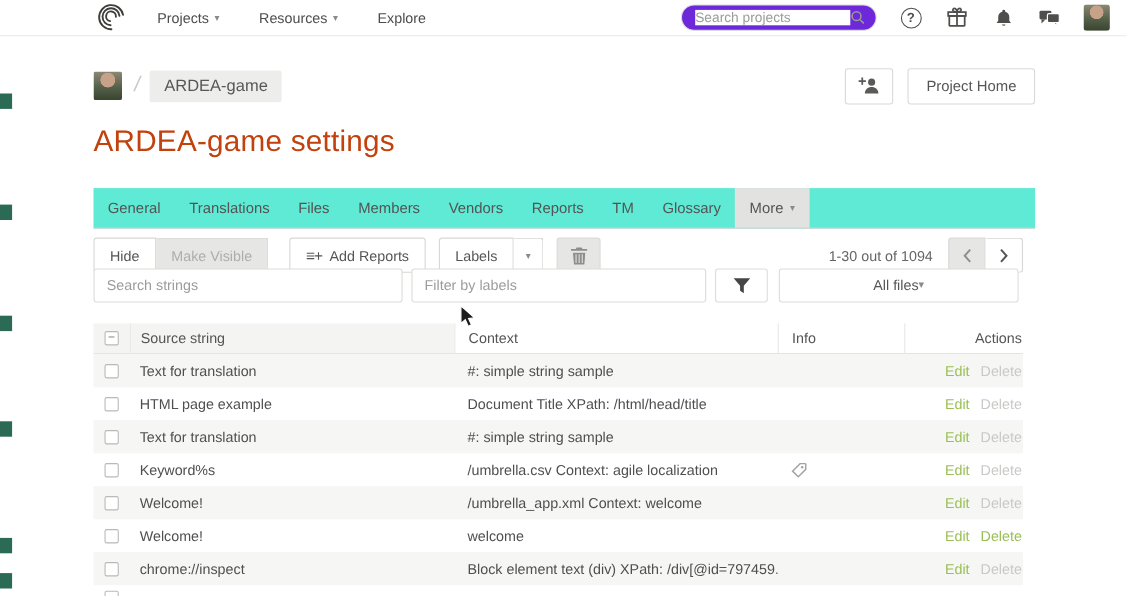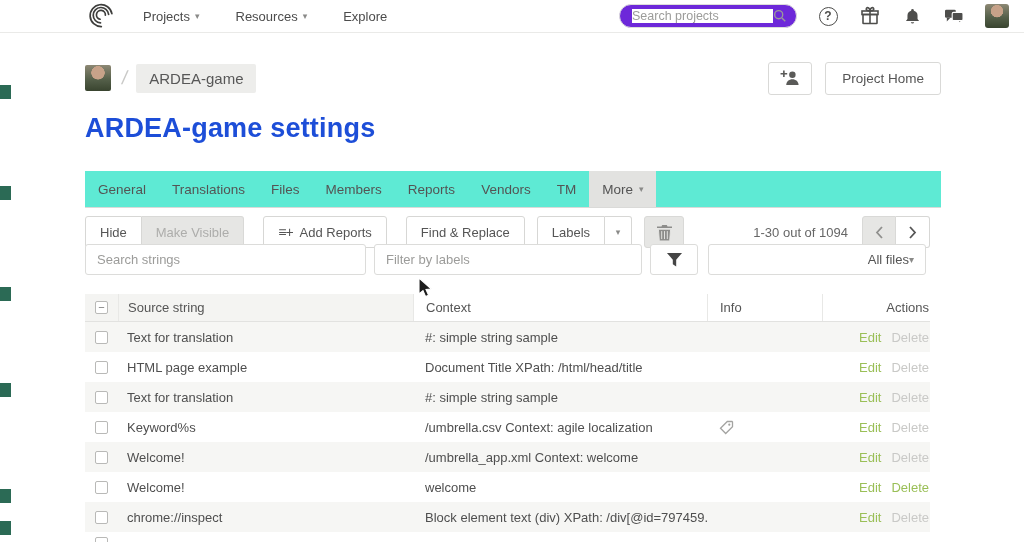--- a/index.html
+++ b/index.html
@@ -30,21 +30,21 @@
   
   .crumb-row { position:absolute; top:61px; left:85px; width:856px; height:34px; display:flex; align-items:center; }
   .slash { color:#c9c9c7; font-size:19px; margin:0 9px 0 11px; transform:skewX(-10deg); }
   .crumb-chip { background:#ededeb; color:#575757; font-size:15px; padding:6px 13px; border-radius:2px; cursor:pointer; }
   .crumb-actions { margin-left:auto; display:flex; gap:13px; }
   .btn { height:33px; background:#fff; border:1px solid #d9d9d7; border-radius:3px; color:#555;
          font-size:13.5px; display:flex; align-items:center; justify-content:center; padding:0 16px; cursor:pointer; }
   .btn.icon-only { width:44px; padding:0; }
 
   
-  .page-title { position:absolute; top:113px; left:85px; font-size:27px; font-weight:700; color:#1d4ed8; letter-spacing:.2px; }
+  .page-title { position:absolute; top:113px; left:85px; font-size:27px; font-weight:400; color:#c2410c; letter-spacing:.2px; }
 
   
   .tabbar { position:absolute; top:171px; left:85px; width:856px; height:37px; background:#5eead4;
             border-bottom:1px solid #dadad8; display:flex; font-size:13.5px; color:#545454; }
   .tab { padding:0 13px; display:flex; align-items:center; gap:6px; cursor:pointer; white-space:nowrap; }
   .tab.active { background:#e2e2e0; }
 
   
   .toolbar { position:absolute; top:216px; left:85px; width:845px; height:32px; display:flex; align-items:center; }
   .tbtn { height:32px; border:1px solid #d7d7d5; background:#fff; border-radius:3px; font-size:13px;
@@ -65,21 +65,21 @@
 
   
   .filters { position:absolute; top:244px; left:85px; width:845px; height:31px; display:flex; }
   .finput { height:31px; border:1px solid #dcdcda; border-radius:3px; background:#fff; font-size:13px;
             padding:0 11px; display:flex; align-items:center; }
   .finput input { border:0; outline:0; width:100%; font-size:13px; color:#555; font-family:inherit; }
   .finput input::placeholder { color:#9c9c9a; }
   .f-search { width:281px; }
   .f-labels { width:268px; margin-left:8px; }
   .f-funnel { width:48px; margin-left:8px; justify-content:center; cursor:pointer; }
-  .f-select { width:218px; margin-left:10px; color:#555; justify-content:flex-end; cursor:pointer; }
+  .f-select { width:218px; margin-left:10px; color:#555; justify-content:center; cursor:pointer; }
   .f-select .caret { font-size:10px; }
 
   
   .table { position:absolute; top:294px; left:85px; width:845px; }
   .thead { display:flex; height:28px; align-items:center; font-size:13px; color:#555;
            border-bottom:1px solid #e2e2e0; }
   .c-check { width:33px; display:flex; align-items:center; justify-content:center; flex:none; }
   .c-source { width:295px; padding-left:9px; flex:none; overflow:hidden; white-space:nowrap; }
   .c-context { width:294px; padding-left:12px; flex:none; overflow:hidden; white-space:nowrap; }
   .c-info { width:115px; padding-left:12px; flex:none; display:flex; align-items:center; }
@@ -190,44 +190,46 @@
     <div class="tab">
         <span>Translations</span>
       </div>
     <div class="tab">
         <span>Files</span>
       </div>
     <div class="tab">
         <span>Members</span>
       </div>
     <div class="tab">
+        <span>Vendors</span>
+      </div>
+    <div class="tab">
         <span>Reports</span>
       </div>
     <div class="tab">
-        <span>Vendors</span>
-      </div>
-    <div class="tab">
         <span>TM</span>
+      </div>
+    <div class="tab">
+        <span>Glossary</span>
       </div>
     <div class="tab active">
       <span>More</span>
       <span class="caret">▾</span>
     </div>
   </div>
 
   <div class="toolbar">
     <div class="btn-group">
       <div class="tbtn">Hide</div>
       <div class="tbtn disabled">Make Visible</div>
     </div>
     <div class="tbtn ml">
       <span class="add-ico">≡+</span>
       <span>Add Reports</span>
     </div>
-    <div class="tbtn ml">Find &amp; Replace</div>
     <div class="btn-group ml-s">
       <div class="tbtn">Labels</div>
       <div class="tbtn split-caret">
           <span class="caret">▾</span>
         </div>
     </div>
     <div class="tbtn disabled trash-btn ml-s">
       <svg width="15" height="17" viewBox="0 0 16 18" fill="#8d8d8b">
         <path d="M5.5 1 h5 l.7 1.5 H16 v1.6 H0 V2.5 h4.8 Z"></path>
         <path d="M1.5 5.5 h13 l-1 12.5 h-11 Z M5 7.5 v8.5 M8 7.5 v8.5 M11 7.5 v8.5" stroke="#e6e6e4" stroke-width="1"></path>

